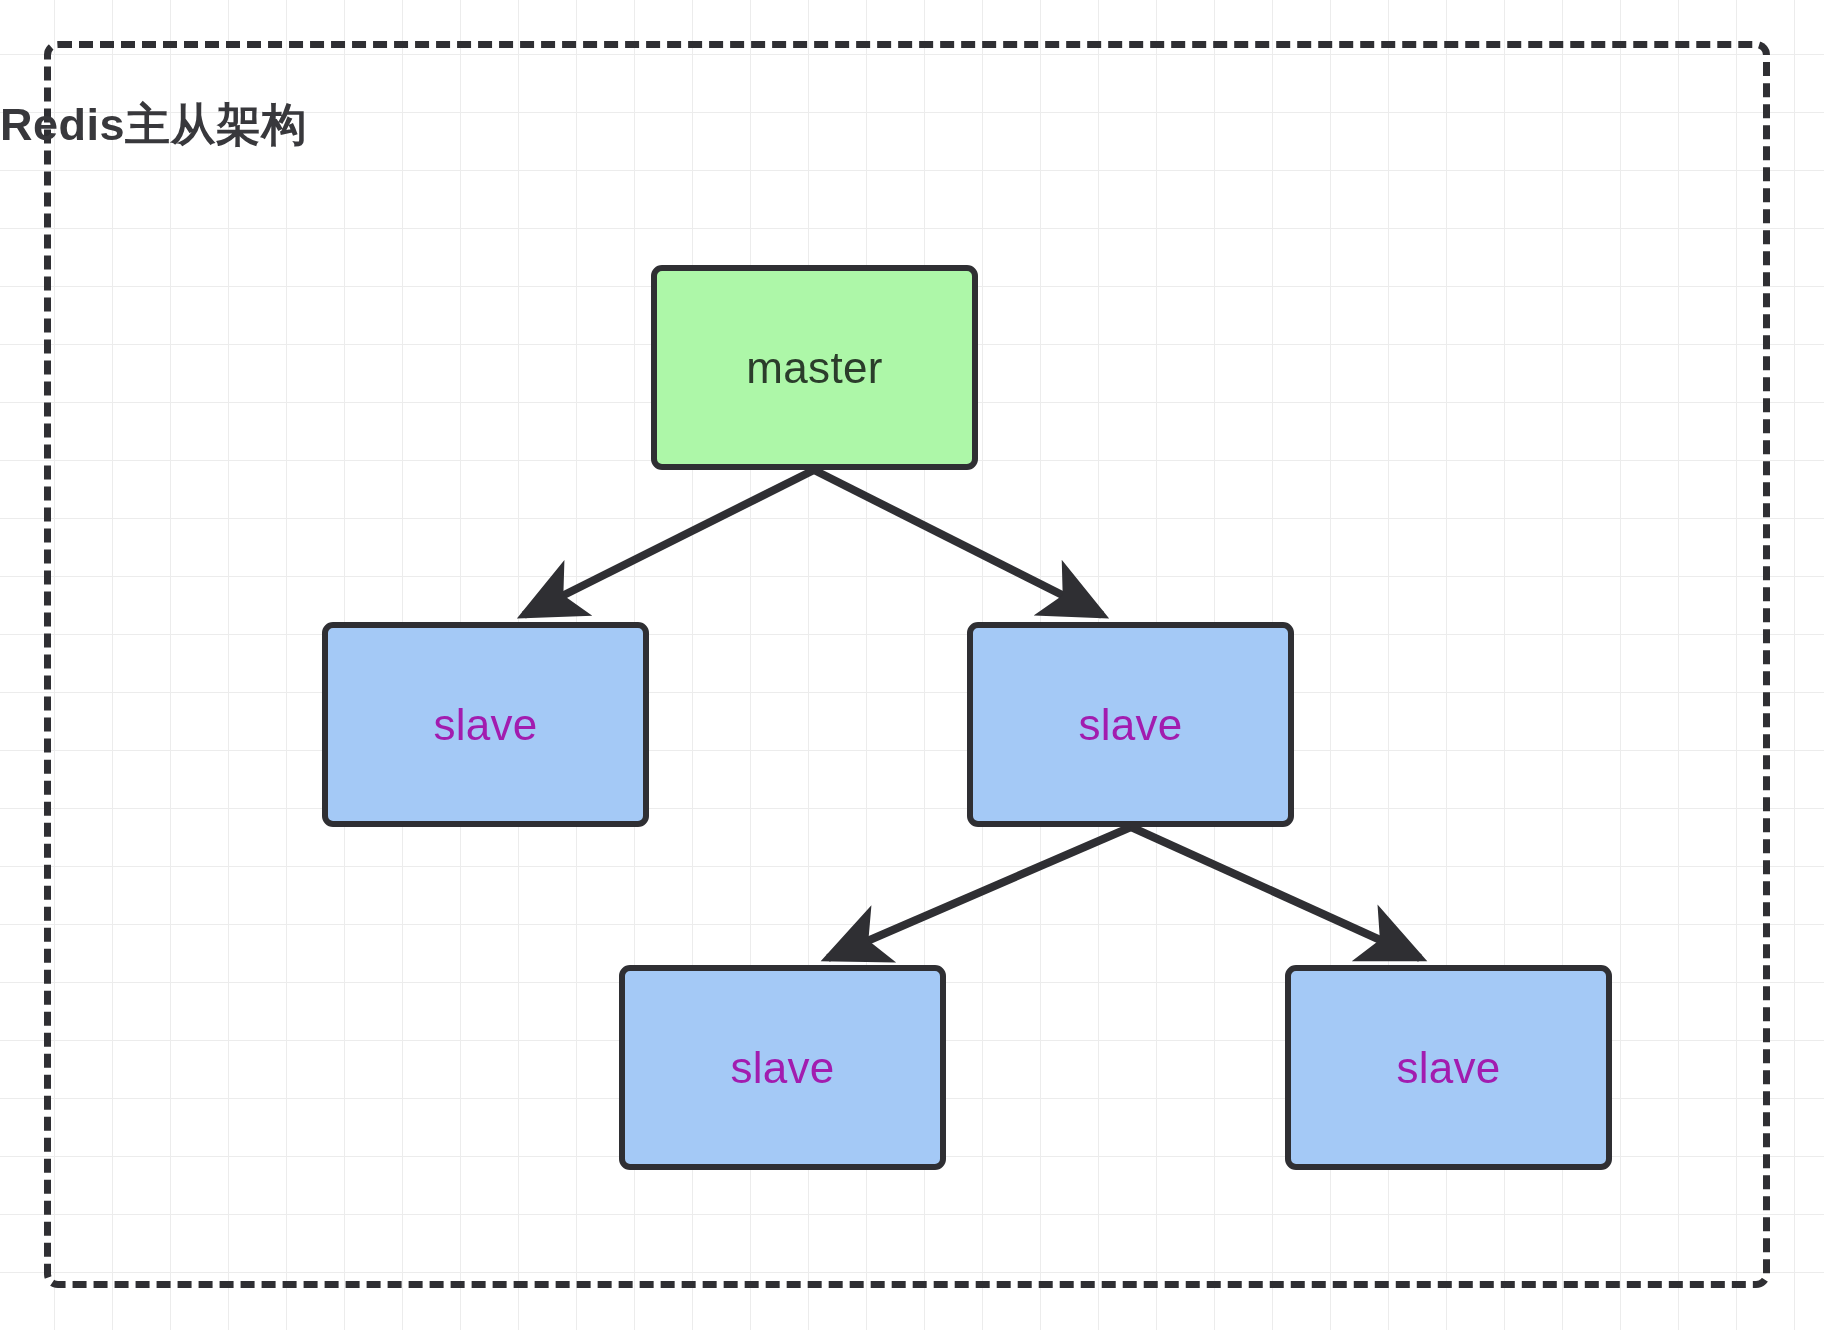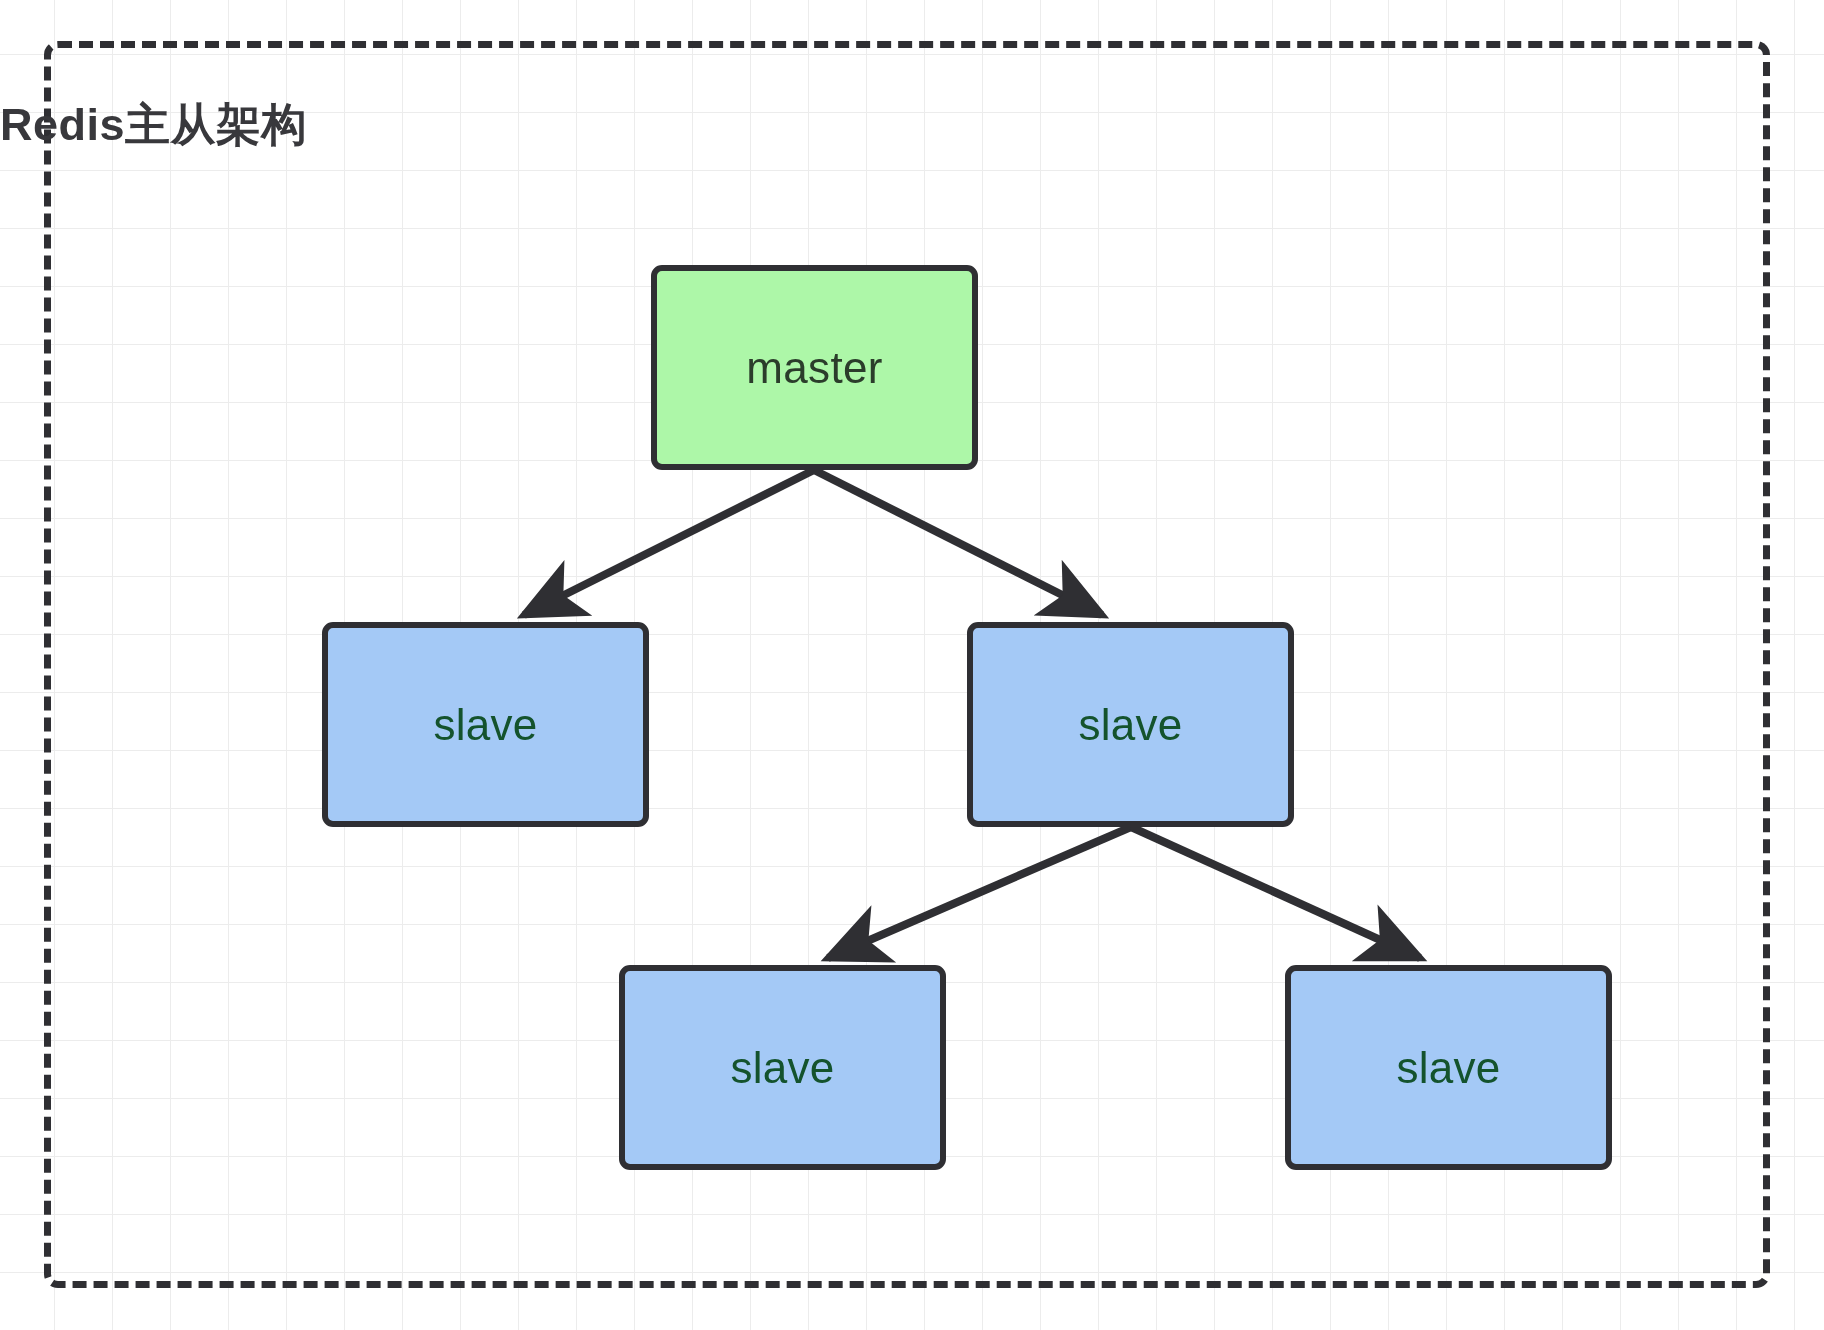--- a/index.html
+++ b/index.html
@@ -62,21 +62,21 @@
     font-size: 44px;
     color: #2f3a33;
     letter-spacing: 0.3px;
   }
   .node.master-node {
     background: #adf7a8;
     color: #2b3d2b;
   }
   .node.slave-node {
     background: #a4c9f6;
-    color: #14532d;
+    color: #a21caf;
   }
 </style>
 </head>
 <body>
 
 <div id="canvas">
 
   <div id="frame"></div>
 
   <div class="diagram-title">Redis主从架构</div>

